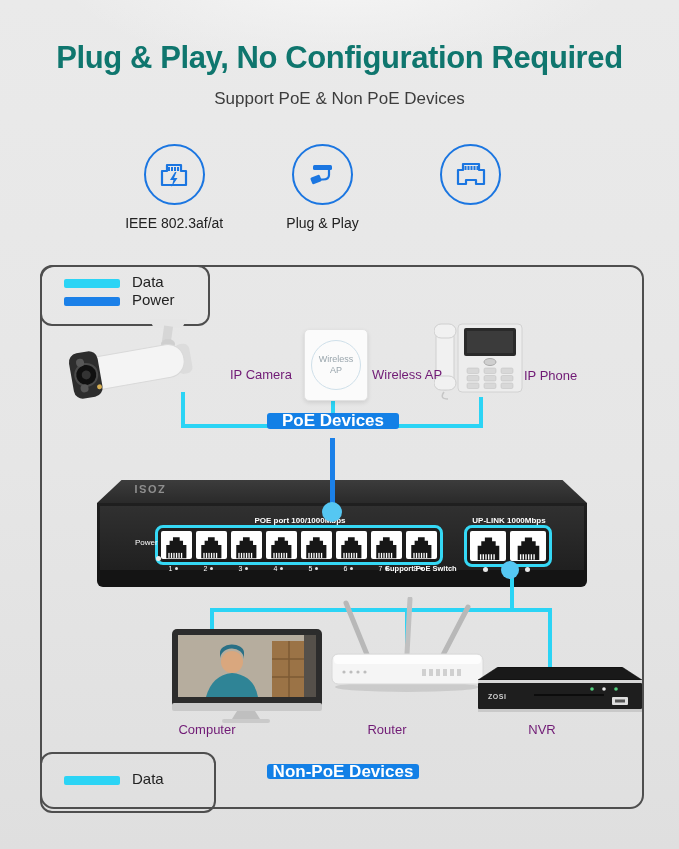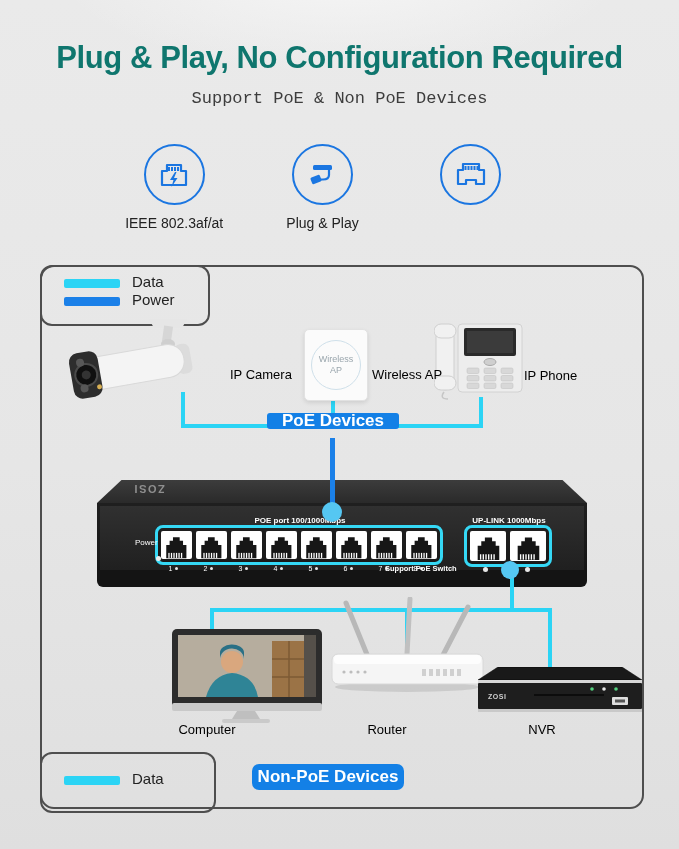--- a/index.html
+++ b/index.html
@@ -7,21 +7,21 @@
     width:679px;height:849px;position:relative;overflow:hidden;
     font-family:"Liberation Sans","DejaVu Sans",sans-serif;
     background:
       radial-gradient(ellipse 60% 18% at 50% -4%, #f6f6f6 0%, rgba(246,246,246,0) 70%),
       linear-gradient(180deg,#eaeaea 0%, #e6e6e6 55%, #dfdfdf 100%);
   }
   .abs{position:absolute;}
   
   .title{left:0;top:40px;width:679px;text-align:center;font-size:31px;font-weight:bold;
          color:#0f766e;letter-spacing:-0.4px;}
-  .subtitle{left:0;top:89px;width:679px;text-align:center;font-size:17px;color:#3d3d3d;font-family:Liberation Mono, monospace;}
+  .subtitle{left:0;top:89px;width:679px;text-align:center;font-size:17px;color:#3d3d3d;}
   
   .features{left:100px;top:144px;width:445px;display:flex;}
   .feature{flex:1;display:flex;flex-direction:column;align-items:center;}
   .icon-circle{width:57px;height:57px;border:2.5px solid var(--icon_blue,#1B76E1);
                border-radius:50%;display:flex;align-items:center;justify-content:center;background:transparent;}
   .feature-label{margin-top:10px;font-size:14px;color:#222;white-space:nowrap;}
   .st{stroke:var(--icon_blue,#1B76E1);fill:none;stroke-width:2.2;stroke-linejoin:round;stroke-linecap:round;}
   .fl{fill:var(--icon_blue,#1B76E1);stroke:none;}
   
   .diagram{left:40px;top:265px;width:600px;height:540px;border:2px solid var(--border_gray,#4E4E4E);
@@ -31,21 +31,21 @@
   .legend-bottom{left:-2px;top:485px;width:172px;height:57px;}
   .legend-bar{width:56px;height:9px;border-radius:2px;}
   .legend-label{font-size:15px;color:#222;}
   
   .cable{background:var(--data_cyan,#2BD4F5);z-index:4;}
   .cable-blue{background:var(--power_blue,#1B80E8);z-index:4;}
   .cable-cap{border-radius:50%;background:var(--cable_cap,#55C7F2);z-index:5;}
   
   .badge{background:var(--badge_blue,#1380E6);color:#fff;font-weight:bold;font-size:17px;
          text-align:center;border-radius:3px;z-index:6;display:flex;align-items:center;justify-content:center;}
-  .dev-label{font-size:13px;color:#000000;white-space:nowrap;z-index:6;}
+  .dev-label{font-size:13px;color:#701a75;white-space:nowrap;z-index:6;}
   .dev{z-index:5;}
   
   .ap-box{width:62px;height:70px;background:#fbfbfb;border:1px solid #e2e2e2;border-radius:5px;
           box-shadow:0 2px 4px rgba(0,0,0,0.10);display:flex;align-items:center;justify-content:center;}
   .ap-ring{width:48px;height:48px;border:1.5px solid #cfe0ea;border-radius:50%;display:flex;
            flex-direction:column;align-items:center;justify-content:center;}
   .ap-ring span{font-size:9px;color:#9aa6ad;line-height:11px;}
   
   .switch{left:55px;top:213px;width:490px;height:107px;z-index:3;}
   .sw-top{left:0;top:0;width:490px;height:23px;background:linear-gradient(180deg,#3c3c3c,#2a2a2a);
@@ -448,15 +448,15 @@
     <text x="14" y="32" font-size="7" font-weight="bold" fill="#cfcfcf" letter-spacing="0.5">ZOSI</text>
     <circle cx="118" cy="22" r="1.8" fill="#52d17e"></circle>
     <circle cx="130" cy="22" r="1.8" fill="#e6e6e6"></circle>
     <circle cx="142" cy="22" r="1.8" fill="#52d17e"></circle>
     <rect x="138" y="30" width="16" height="8" rx="1" fill="#dedede"></rect>
     <rect x="141" y="32.5" width="10" height="3" fill="#555"></rect>
     <rect x="4" y="42" width="164" height="3" fill="#c9c9c9"></rect>
   </svg>
   <div class="abs dev-label" style="left:450px;top:455px;width:100px;text-align:center;">NVR</div>
 
-  <div class="abs badge" style="left:210px;top:497px;width:152px;height:26px;border-radius:7px;">Non-PoE Devices</div>
+  <div class="abs badge" style="left:225px;top:497px;width:152px;height:15px;">Non-PoE Devices</div>
 
 </div>
 
 </body></html>

